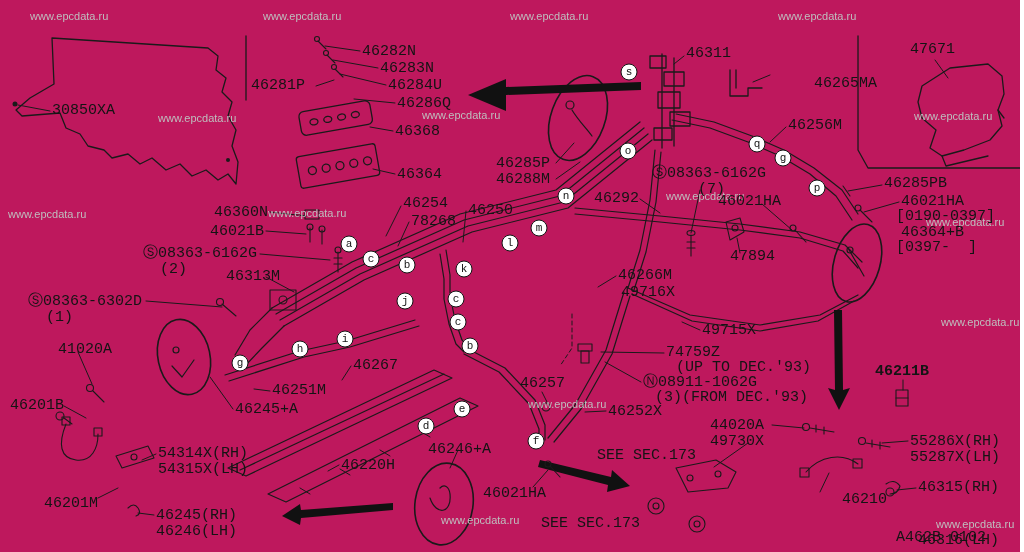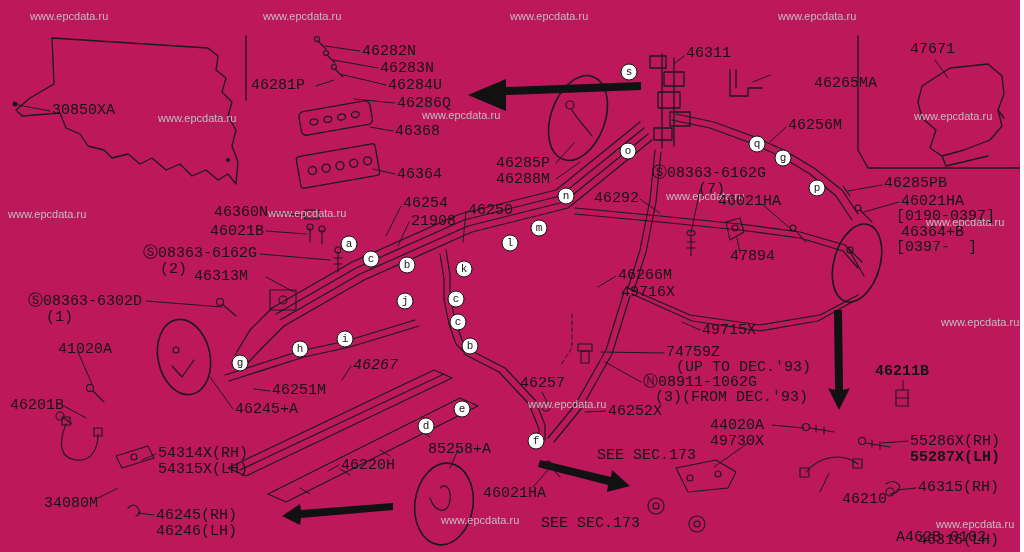--- a/index.html
+++ b/index.html
@@ -284,32 +284,32 @@
       <div class="label" style="left: 251px; top: 78px;">46281P</div>
       <div class="label" style="left: 397px; top: 96px;">46286Q</div>
       <div class="label" style="left: 395px; top: 124px;">46368</div>
       <div class="label" style="left: 397px; top: 167px;">46364</div>
       <div class="label" style="left: 496px; top: 156px;">46285P</div>
       <div class="label" style="left: 496px; top: 172px;">46288M</div>
       <div class="label" style="left: 214px; top: 205px;">46360N</div>
       <div class="label" style="left: 210px; top: 224px;">46021B</div>
       <div class="label" style="left: 143px; top: 246px;">Ⓢ08363-6162G</div>
       <div class="label" style="left: 160px; top: 262px;">(2)</div>
-      <div class="label" style="left: 194px; top: 269px;">46313M</div>
+      <div class="label" style="left: 226px; top: 269px;">46313M</div>
       <div class="label" style="left: 28px; top: 294px;">Ⓢ08363-6302D</div>
       <div class="label" style="left: 46px; top: 310px;">(1)</div>
       <div class="label" style="left: 58px; top: 342px; text-align: center;">41020A</div>
       <div class="label" style="left: 10px; top: 398px;">46201B</div>
-      <div class="label" style="left: 44px; top: 496px;">34080M</div>
+      <div class="label" style="left: 44px; top: 496px;">46201M</div>
       <div class="label" style="left: 158px; top: 446px;">54314X(RH)</div>
       <div class="label" style="left: 158px; top: 462px;">54315X(LH)</div>
       <div class="label" style="left: 156px; top: 508px;">46245(RH)</div>
       <div class="label" style="left: 156px; top: 524px;">46246(LH)</div>
       <div class="label" style="left: 403px; top: 196px;">46254</div>
-      <div class="label" style="left: 411px; top: 214px;">21908</div>
+      <div class="label" style="left: 411px; top: 214px;">78268</div>
       <div class="label" style="left: 468px; top: 203px;">46250</div>
       <div class="label" style="left: 594px; top: 191px;">46292</div>
       <div class="label" style="left: 652px; top: 166px;">Ⓢ08363-6162G</div>
       <div class="label" style="left: 698px; top: 182px;">(7)</div>
       <div class="label" style="left: 686px; top: 46px;">46311</div>
       <div class="label" style="left: 772px; top: 76px; margin-left: 42px;">46265MA</div>
       <div class="label" style="left: 788px; top: 118px;">46256M</div>
       <div class="label" style="left: 910px; top: 42px;">47671</div>
       <div class="label" style="left: 884px; top: 176px;">46285PB</div>
       <div class="label" style="left: 901px; top: 194px;">46021HA</div>
@@ -320,31 +320,31 @@
       <div class="label" style="left: 730px; top: 249px;">47894</div>
       <div class="label" style="left: 618px; top: 268px;">46266M</div>
       <div class="label" style="left: 621px; top: 285px;">49716X</div>
       <div class="label" style="left: 702px; top: 323px;">49715X</div>
       <div class="label" style="left: 666px; top: 345px;">74759Z</div>
       <div class="label" style="left: 660px; top: 360px; margin-left: 16px;">(UP TO DEC.'93)</div>
       <div class="label" style="left: 643px; top: 375px;">Ⓝ08911-1062G</div>
       <div class="label" style="left: 655px; top: 390px;">(3)(FROM DEC.'93)</div>
       <div class="label" style="left: 608px; top: 404px;">46252X</div>
       <div class="label" style="left: 520px; top: 376px;">46257</div>
-      <div class="label" style="left: 353px; top: 358px; font-style: italic;">46267</div>
+      <div class="label" style="left: 353px; top: 358px;">46267</div>
       <div class="label" style="left: 272px; top: 383px;">46251M</div>
       <div class="label" style="left: 235px; top: 402px;">46245+A</div>
       <div class="label" style="left: 341px; top: 458px;">46220H</div>
-      <div class="label" style="left: 428px; top: 442px;">85258+A</div>
+      <div class="label" style="left: 428px; top: 442px;">46246+A</div>
       <div class="label" style="left: 483px; top: 486px;">46021HA</div>
       <div class="label" style="left: 597px; top: 448px;">SEE SEC.173</div>
       <div class="label" style="left: 710px; top: 418px;">44020A</div>
       <div class="label" style="left: 710px; top: 434px;">49730X</div>
       <div class="label" style="left: 910px; top: 434px;">55286X(RH)</div>
-      <div class="label" style="left: 910px; top: 450px; font-weight: bold;">55287X(LH)</div>
+      <div class="label" style="left: 910px; top: 450px;">55287X(LH)</div>
       <div class="label" style="left: 918px; top: 480px;">46315(RH)</div>
       <div class="label" style="left: 918px; top: 496px; margin-top: 37px;">46316(LH)</div>
       <div class="label" style="left: 798px; top: 492px; margin-left: 44px;">46210</div>
       <div class="label" style="left: 875px; top: 364px; font-weight: bold;">46211B</div>
       <div class="label" style="left: 541px; top: 516px;">SEE SEC.173</div>
       <div class="label" style="left: 896px; top: 530px;">A462B 0102</div>
     </div>
   <div id="markers-layer">
       <div class="marker" style="left: 629px; top: 72px;">s</div>
       <div class="marker" style="left: 628px; top: 151px;">o</div>

